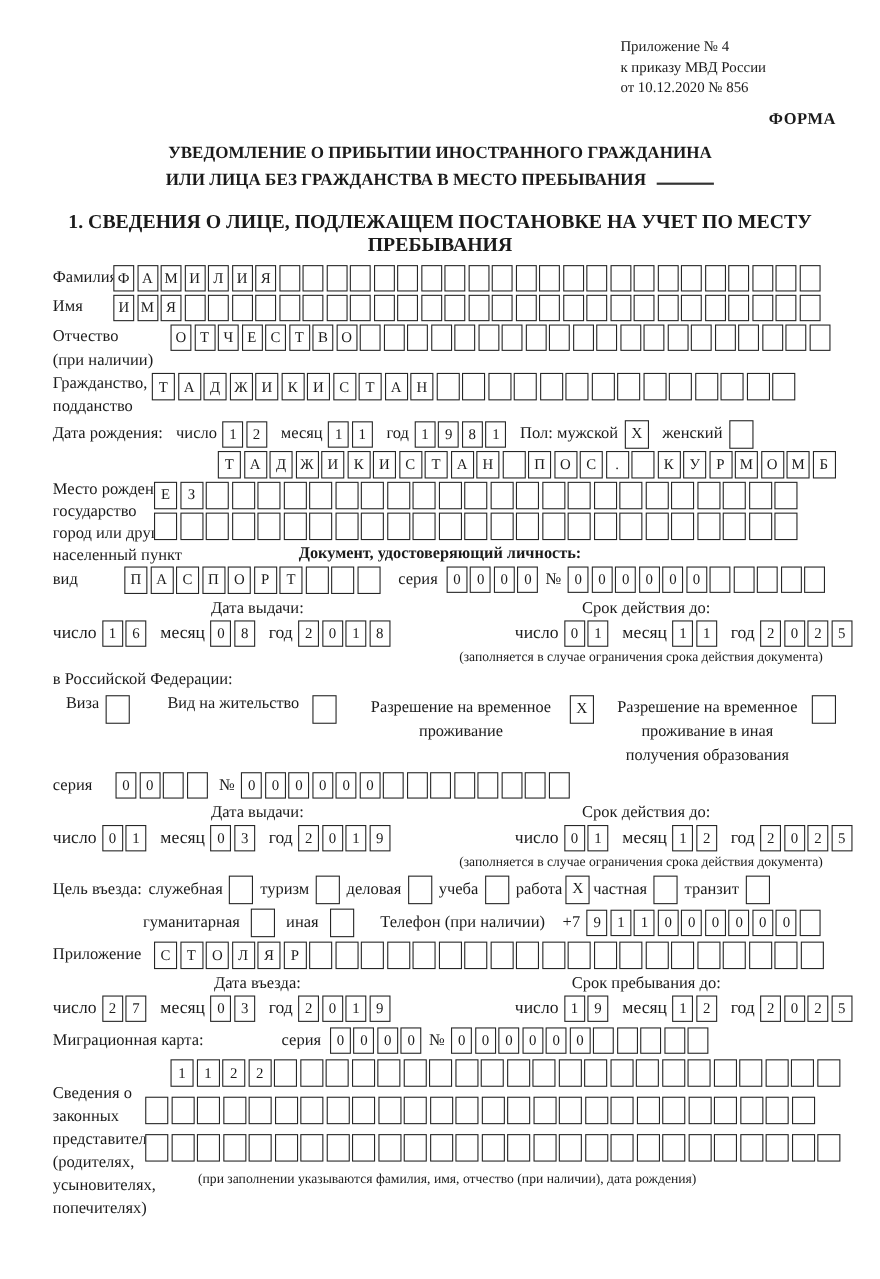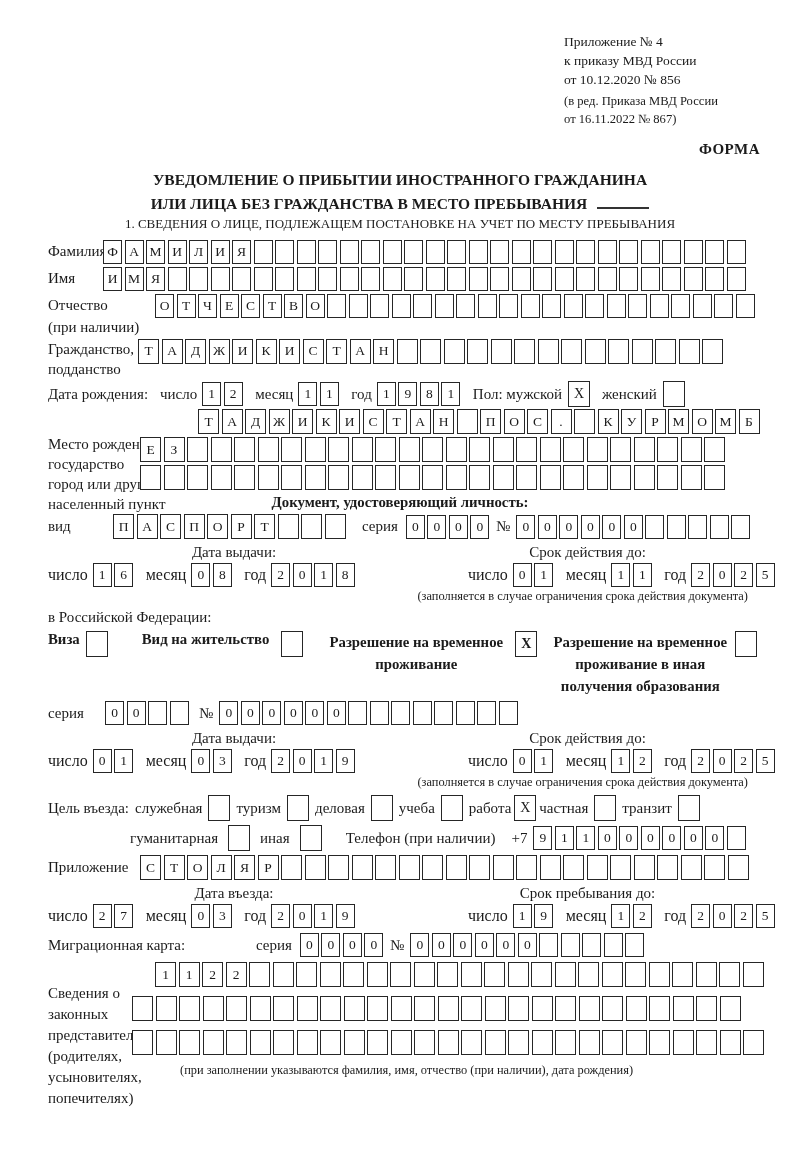--- a/index.html
+++ b/index.html
@@ -7,21 +7,21 @@
   body { width:800px; height:1163px; overflow:hidden; font-family:"Liberation Serif", serif; color:#1b1b1b; }
   .page { position:relative; width:800px; height:1163px; padding-top:32px; }
 
   
   .hdr { width:200px; margin:0 36px 0 auto; font-size:13.5px; line-height:1.42; }
   .hdr .rev { font-size:12.6px; margin-top:4px; line-height:1.4; }
   .forma { text-align:right; padding-right:40px; font-weight:bold; font-size:15px; margin-top:12px; letter-spacing:0.5px;padding-left:34px; }
 
   .title { text-align:center; font-weight:bold; font-size:15.5px; line-height:1.55; margin-top:10px; }
   .blank-line { display:inline-block; width:52px; border-bottom:2px solid #333; height:12px; margin-left:10px; }
-  .sec-head { text-align:center; font-weight:normal; font-size:13px; }
+  .sec-head { text-align:center; font-weight:bold; font-size:18px; margin-top:14px; }
 
   
   .frow { display:flex; align-items:center; padding-left:48px; font-size:15px; }
   .lbl { flex-shrink:0; }
   .w55 { width:55px; } .w65 { width:65px; } .w90 { width:90px; } .w92 { width:92px; } .w107 { width:107px; }
 
   .cells { display:inline-flex; flex-wrap:nowrap; }
   .cell { display:inline-flex; align-items:center; justify-content:center;
           width:17px; height:22px; border:1.5px solid #262626; margin-right:2.5px;
           font-size:13.5px; background:#fff; }
@@ -39,21 +39,21 @@
 
   .dt-head { display:flex; padding-left:48px; font-size:15px; margin-top:5px; }
   .dt-left { width:372px; text-align:center; }
   .dt-right { width:335px; text-align:center; }
   .dt-row { display:flex; align-items:center; padding-left:48px; margin-top:2px; }
   .dt-lg { width:372px; }
   .dt-rg { padding-left:48px; }
 
   .note-right { text-align:right; padding-right:52px; font-size:12.4px; margin-top:2px; }
 
-  .opt-row { display:flex; align-items:flex-start; padding-left:48px; font-size:14.8px; margin-top:4px; min-height:58px;font-weight:bold; }
+  .opt-row { display:flex; align-items:flex-start; padding-left:60px; font-size:14.8px; margin-top:4px; min-height:58px; }
   .opt { display:flex; align-items:flex-start; }
   .opttext { text-align:center; line-height:1.5; }
 
   
   .blk { position:relative; }
   .blk .alabel { position:absolute; left:48px; font-size:15px; white-space:nowrap;margin-top:25px; }
   .blk .arow { position:absolute; }
 
   .bp-block { height:82px; margin-top:2px; }
   .rep-block { height:128px; margin-top:3px; }
@@ -64,24 +64,20 @@
 </style>
 </head>
 <body>
 
 <div class="page">
 
   <div class="hdr">
     <div>Приложение № 4</div>
     <div>к приказу МВД России</div>
     <div>от 10.12.2020 № 856</div>
-    <div class="rev">
-      <div>(в ред. Приказа МВД России</div>
-      <div>от 16.11.2022 № 867)</div>
-    </div>
   </div>
   <div class="forma">ФОРМА</div>
 
   <div class="title">
     <div>УВЕДОМЛЕНИЕ О ПРИБЫТИИ ИНОСТРАННОГО ГРАЖДАНИНА</div>
     <div><span>ИЛИ ЛИЦА БЕЗ ГРАЖДАНСТВА В МЕСТО ПРЕБЫВАНИЯ</span><span class="blank-line"></span></div>
   </div>
 
   <div class="sec-head">1. СВЕДЕНИЯ О ЛИЦЕ, ПОДЛЕЖАЩЕМ ПОСТАНОВКЕ НА УЧЕТ ПО МЕСТУ ПРЕБЫВАНИЯ</div>
 

